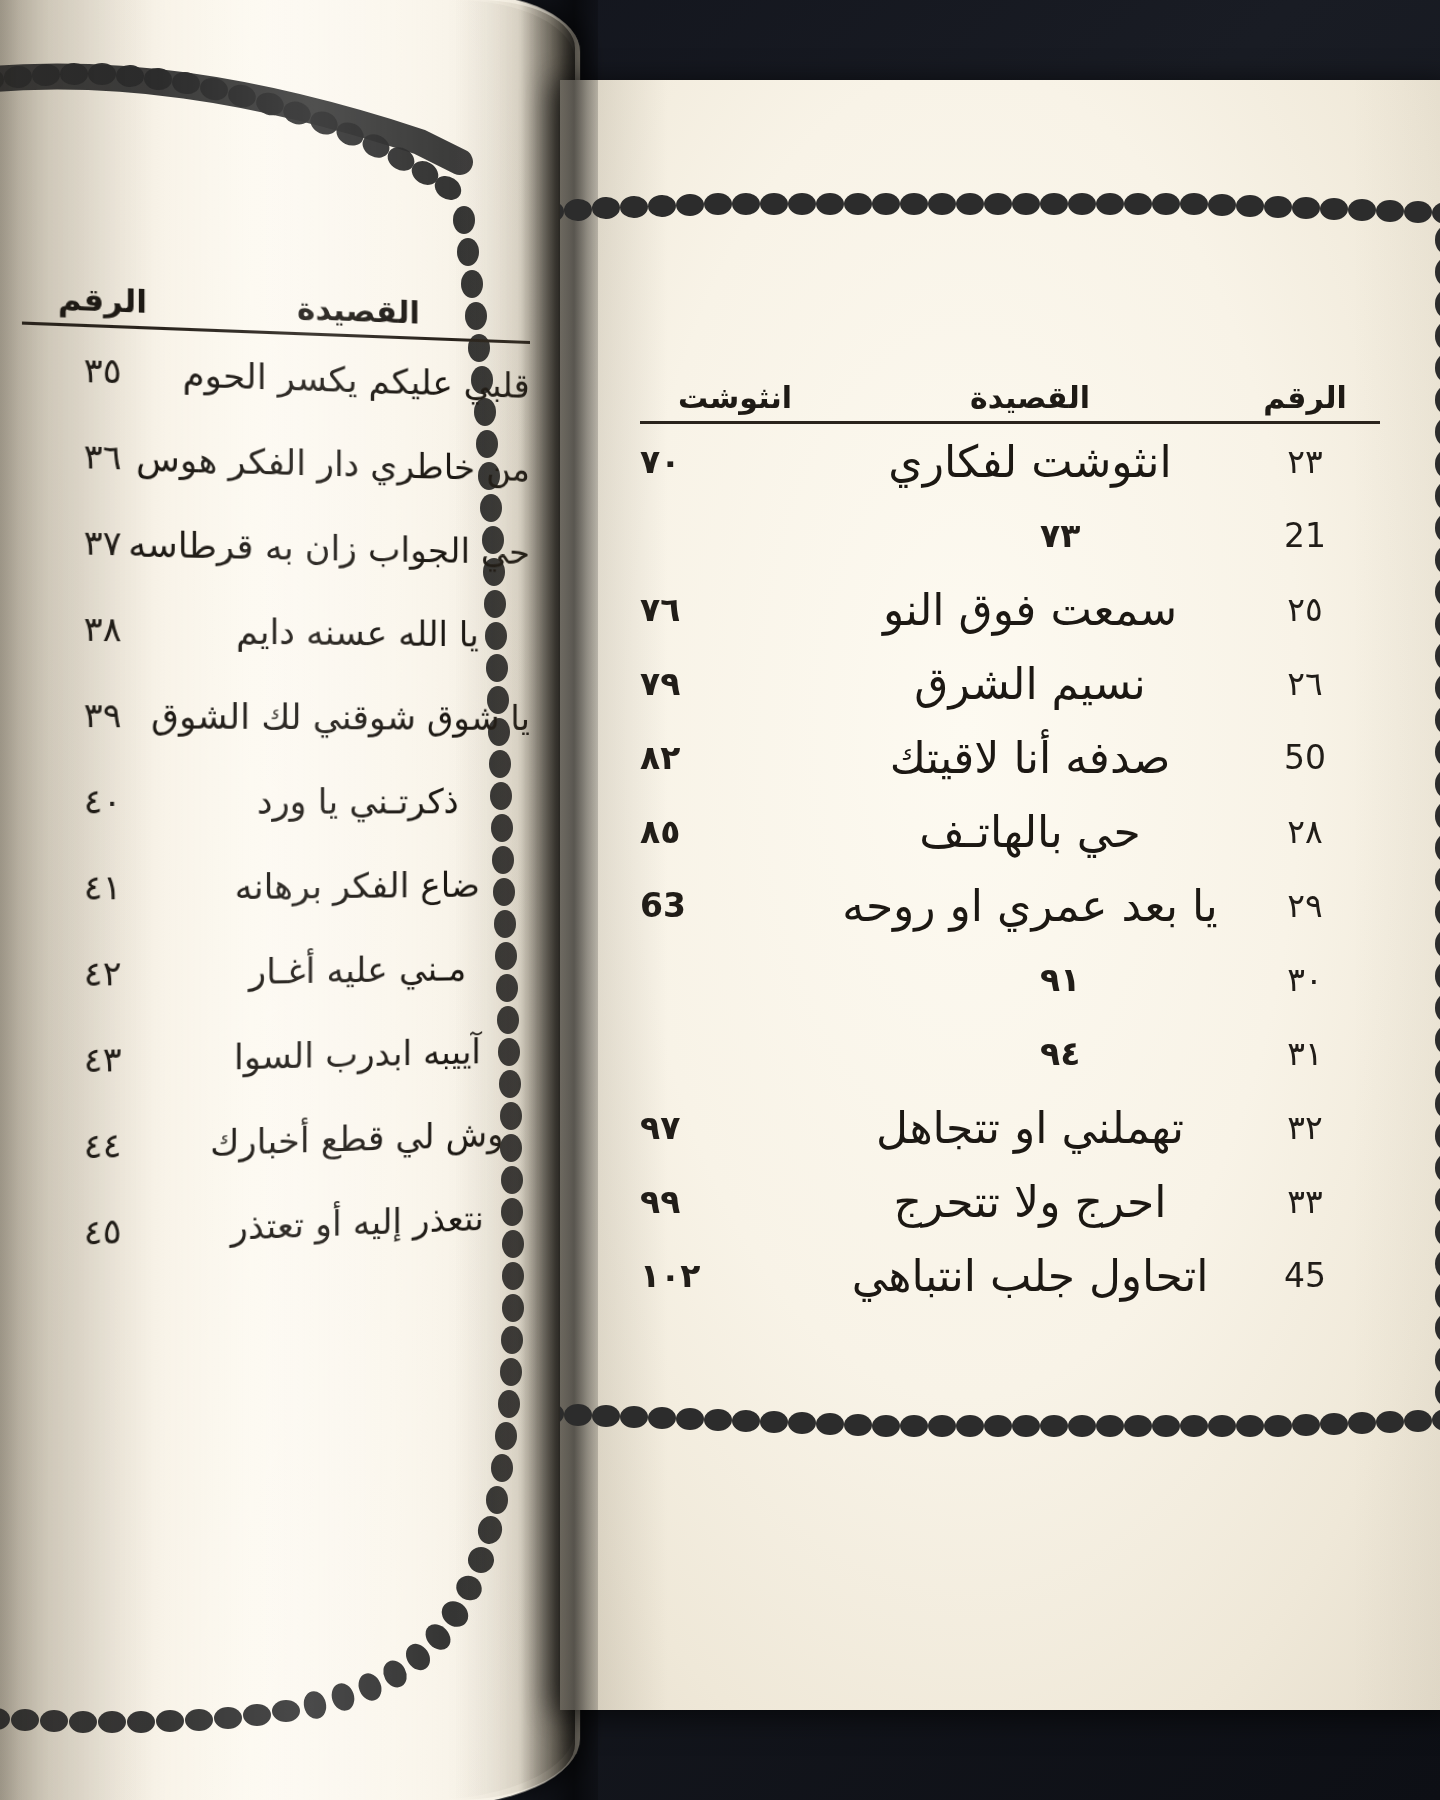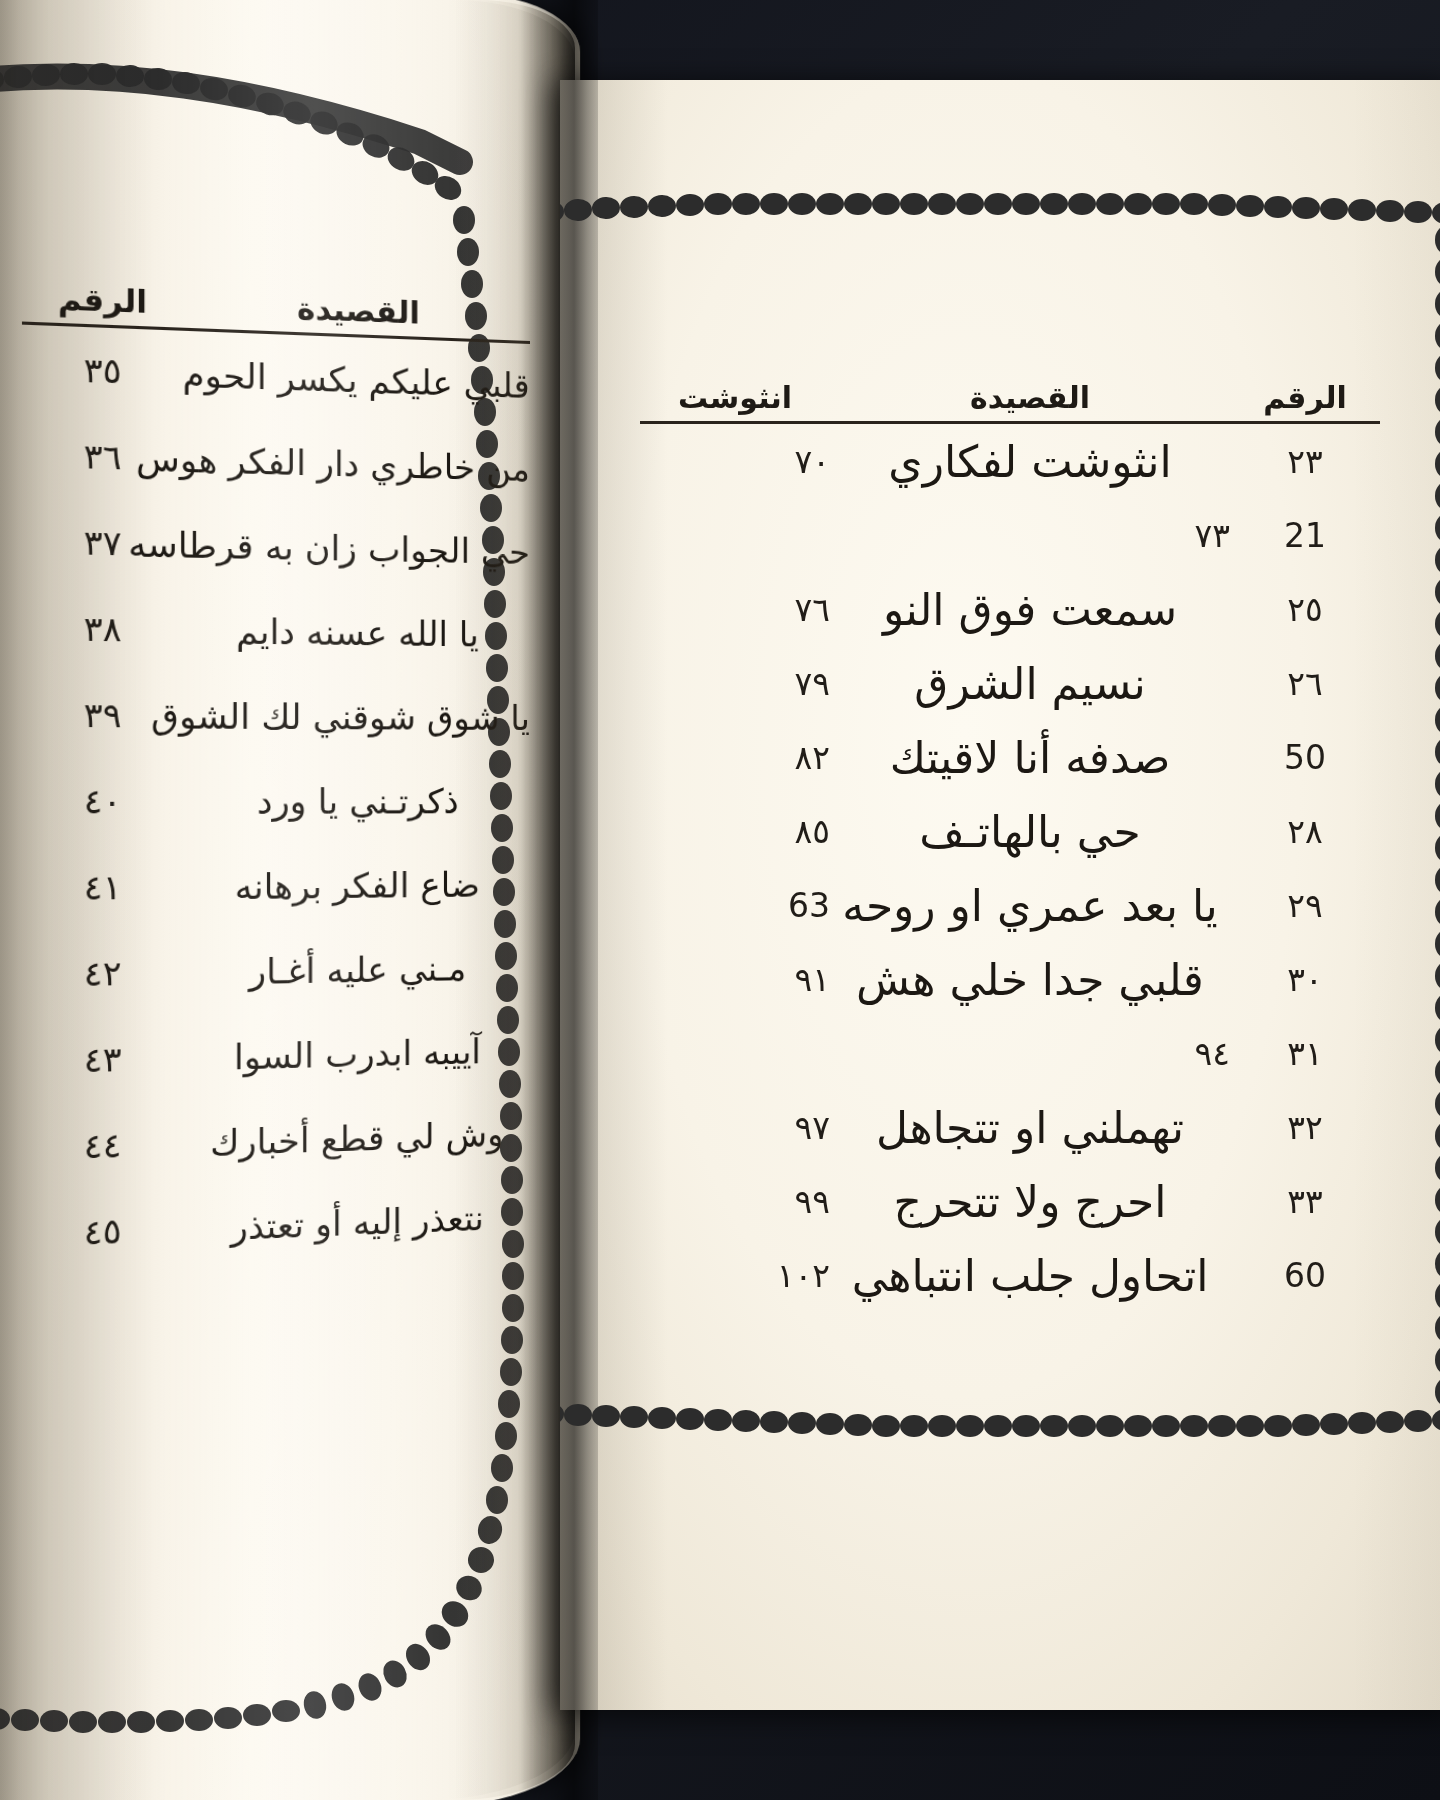--- a/index.html
+++ b/index.html
@@ -147,22 +147,23 @@
     color: #211d18;
   }
   .cell-title {
     font-size: 44px;
     text-align: center;
     color: #1c1813;
     white-space: nowrap;
   }
   .cell-page {
     font-size: 33px;
-    text-align: right;
+    text-align: left;
     color: #211d18;
+    font-weight: bold;
   }
 
   
   #toc-right {
     left: 640px;
     top: 380px;
     width: 740px;
   }
   #toc-right .col-head.h-num   { width: 150px; order: 1; }
   #toc-right .col-head.h-title { width: 400px; order: 2; }
@@ -554,38 +555,37 @@
         <div class="cell-title">حي بالهاتـف</div>
         <div class="cell-page">٨٥</div>
       </div>
       <div class="row">
         <div class="cell-num">٢٩</div>
         <div class="cell-title">يا بعد عمري او روحه</div>
         <div class="cell-page">63</div>
       </div>
       <div class="row">
         <div class="cell-num">٣٠</div>
-        <div class="cell-title">قلبي جدا خلي هش</div>
         <div class="cell-page">٩١</div>
       </div>
       <div class="row">
         <div class="cell-num">٣١</div>
         <div class="cell-page">٩٤</div>
       </div>
       <div class="row">
         <div class="cell-num">٣٢</div>
         <div class="cell-title">تهملني او تتجاهل</div>
         <div class="cell-page">٩٧</div>
       </div>
       <div class="row">
         <div class="cell-num">٣٣</div>
         <div class="cell-title">احرج ولا تتحرج</div>
         <div class="cell-page">٩٩</div>
       </div>
       <div class="row">
-        <div class="cell-num">60</div>
+        <div class="cell-num">45</div>
         <div class="cell-title">اتحاول جلب انتباهي</div>
         <div class="cell-page">١٠٢</div>
       </div>
     </div>
   </div>
 
 </div>
 
 </body></html>

